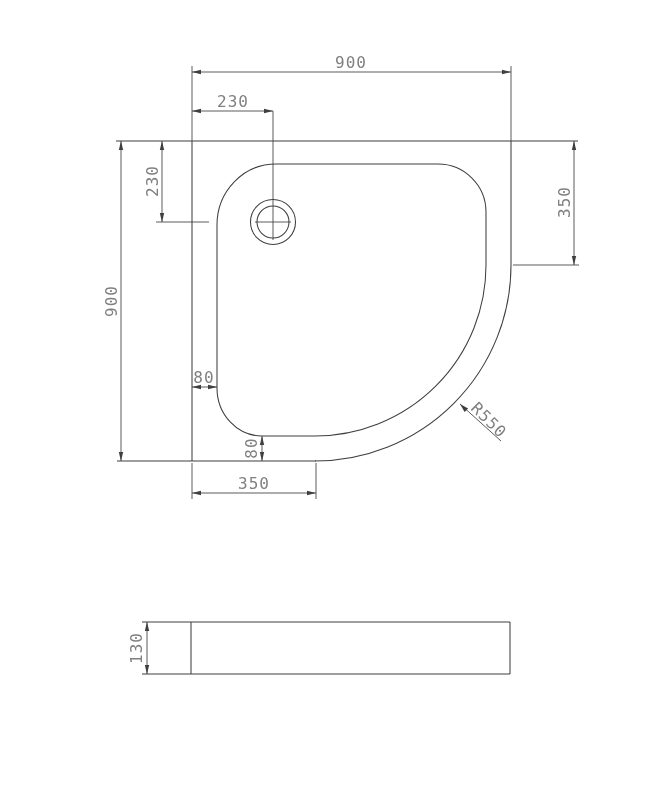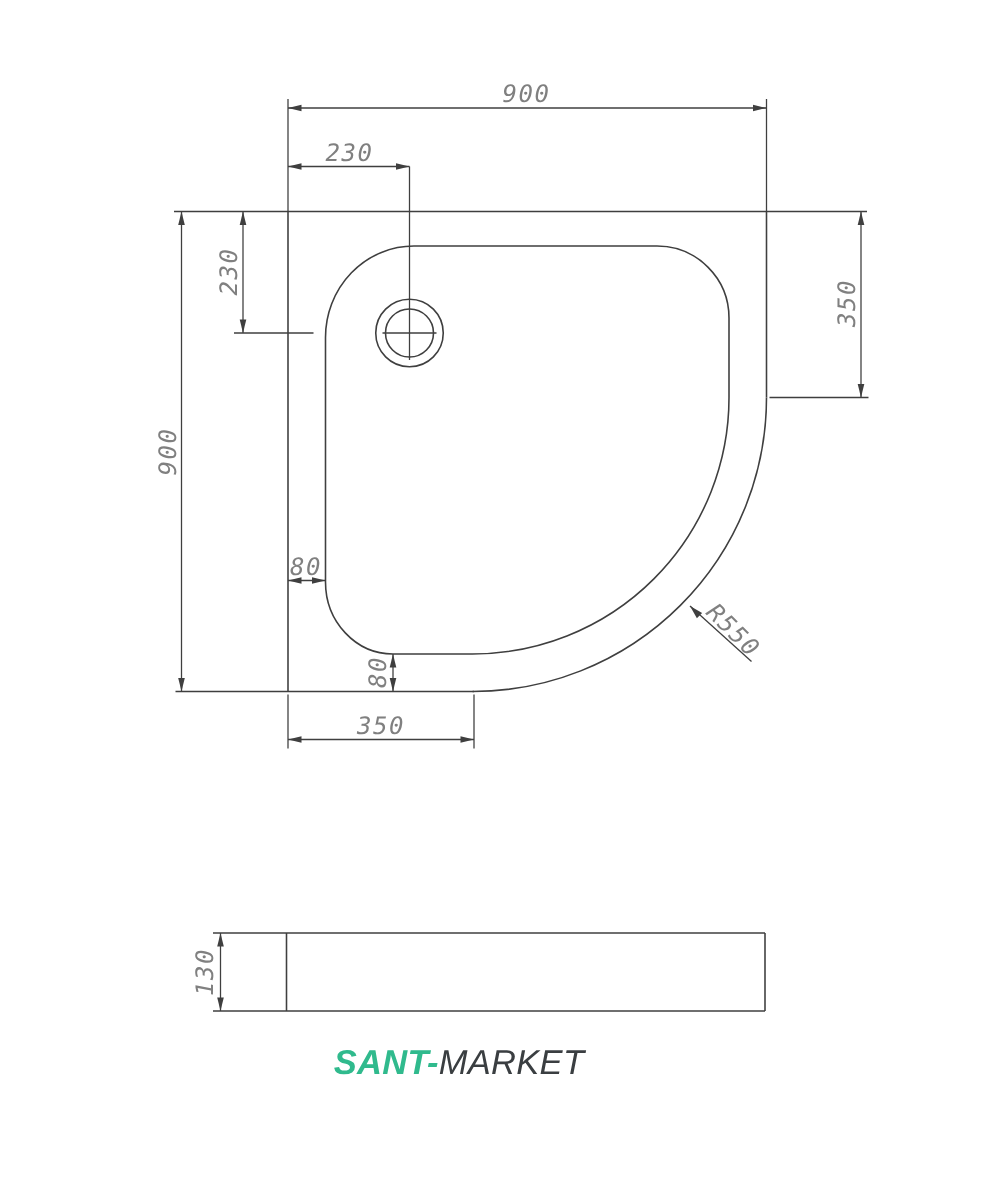--- a/index.html
+++ b/index.html
@@ -9,21 +9,20 @@
     --brand-dark:#3a3e41;
     --tagline-gray:#6f6f6f;
   }
   html,body{margin:0;padding:0;background:#fff;}
   .canvas{
     position:relative;
     width:612px;height:800px;
     background:#ffffff;
     overflow:hidden;
     font-family:"Liberation Sans", sans-serif;
-    font-style:italic;
   }
   svg{position:absolute;left:0;top:0;}
   .ln{stroke:var(--line);stroke-width:1.05;fill:none;}
   .dl{stroke:var(--line);stroke-width:0.85;fill:none;}
   .ah{fill:var(--line);stroke:none;}
   .dim{
     font-family:"DejaVu Sans Mono", monospace;
     font-size:16px;
     fill:var(--dim-text);
     letter-spacing:1px;
@@ -151,15 +150,14 @@
 
     <g>
       <line class="dl" x1="147" y1="622" x2="147" y2="674"></line>
       <polygon class="ah" points="147,622 144.8,631 149.2,631"></polygon>
       <polygon class="ah" points="147,674 144.8,665 149.2,665"></polygon>
       <text class="dim" text-anchor="middle" transform="translate(142,648) rotate(-90)">130</text>
     </g>
   </svg>
 
   <div class="footer">
-    <div class="brand"><span class="brand-green">SANT-</span><span class="brand-dark">MARKET</span></div>
   </div>
 </div>
 
 </body></html>

